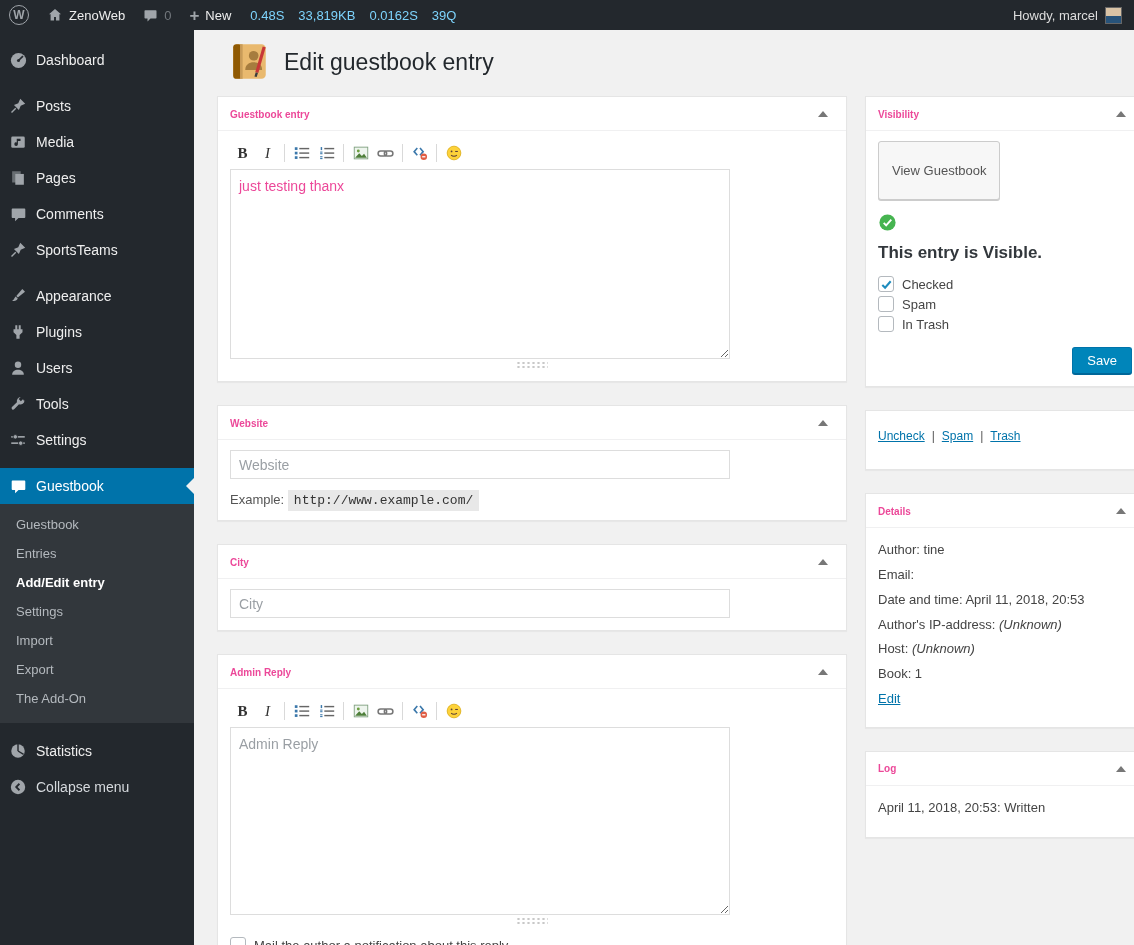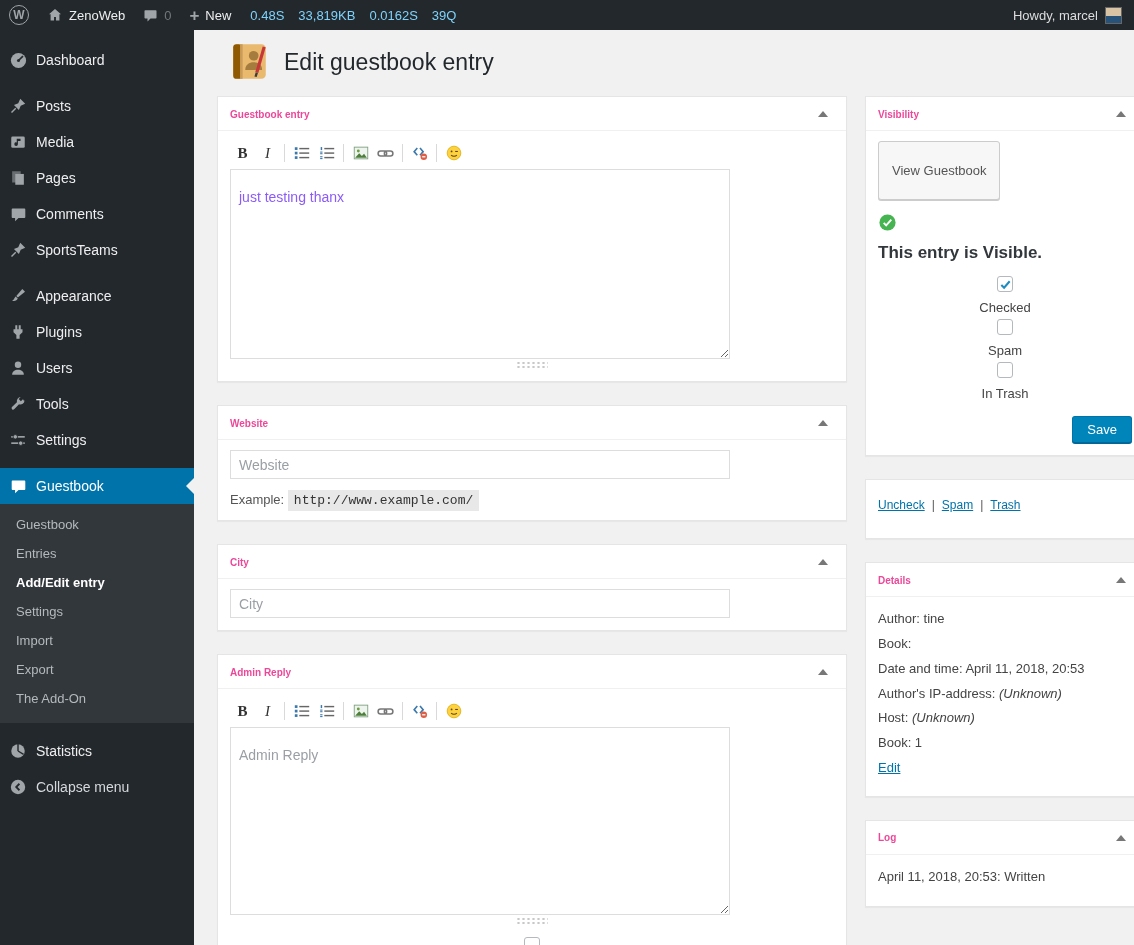--- a/index.html
+++ b/index.html
@@ -48,30 +48,30 @@
   .toggle-btn { width:22px; height:16px; display:flex; align-items:center; justify-content:center; cursor:pointer; }
   .tri-up { width:0; height:0; border-left:5px solid transparent; border-right:5px solid transparent; border-bottom:6px solid #777; }
   .inside { padding:10px 12px 12px; }
 
   
   .ed-toolbar { display:flex; align-items:center; margin:1px 0 5px; }
   .tb-btn { width:25px; height:22px; display:flex; align-items:center; justify-content:center; cursor:pointer; border-radius:2px; }
   .tb-sep { width:1px; height:18px; background:#d9d9d9; margin:0 4px; }
   .tb-bold { font-family:"Liberation Serif", serif; font-weight:700; font-size:15px; color:#333; }
   .tb-italic { font-family:"Liberation Serif", serif; font-style:italic; font-size:15px; color:#333; }
-  textarea { width:500px; height:190px; border:1px solid #ddd; padding:19px 8px; font-family:"Liberation Sans", sans-serif; font-size:14px; color:#8b5cf6; resize:vertical; display:block; }
+  textarea { width:500px; height:190px; border:1px solid #ddd; padding:8px 8px; font-family:"Liberation Sans", sans-serif; font-size:14px; color:#ec4899; resize:vertical; display:block; }
   textarea::placeholder, input::placeholder { color:#9a9fa4; opacity:1; }
   .drag-handle { width:32px; height:8px; margin:2px auto 0;
     background:radial-gradient(circle, #c8c8c8 1px, transparent 1.3px); background-size:5px 4px; cursor:row-resize; }
 
   .text-input { width:500px; height:29px; border:1px solid #ddd; padding:0 8px; font-size:14px; color:#32373c; font-family:"Liberation Sans", sans-serif; }
   .example-row { margin-top:13px; color:#555; }
   .example-row code { font-family:"Liberation Mono", monospace; background:#e8e8e8; padding:3px 6px; font-size:13px; color:#333; }
 
-  .cb-row { display:flex; align-items:center; gap:8px; margin-top:4px; color:#444; cursor:pointer;flex-direction:column; }
+  .cb-row { display:flex; align-items:center; gap:8px; margin-top:4px; color:#444; cursor:pointer; }
   .checkbox { width:16px; height:16px; background:#fff; border:1px solid #b4b9be; border-radius:3px; flex-shrink:0; display:flex; align-items:center; justify-content:center; cursor:pointer; }
   .mail-row { margin-top:12px; }
 
   
   .btn-secondary { display:inline-block; background:#f7f7f7; border:1px solid #ccc; box-shadow:0 1px 0 #ccc; border-radius:3px; padding:21px 13px; font-size:13px; color:#555; cursor:pointer; }
   .vis-check { margin:13px 0 4px; }
   .vis-status { font-size:17px; font-weight:700; color:#32373c; margin:8px 0 13px; }
   .save-row { display:flex; justify-content:flex-end; margin-top:15px; }
   .btn-primary { background:#0085ba; border:1px solid #0073aa; border-bottom-color:#006799; box-shadow:0 1px 0 #006799; border-radius:3px; color:#fff; padding:5px 14px; font-size:13px; cursor:pointer; }
   .action-links { padding:8px 0 14px; font-size:12px; }
@@ -539,21 +539,21 @@
 
         <div class="postbox">
           <div class="postbox-header">
             <h2>Details</h2>
             <span class="toggle-btn">
                 <span class="tri-up"></span>
               </span>
           </div>
           <div class="inside" style="padding-top:13px">
             <p class="details-row">Author: tine</p>
-            <p class="details-row">Book:</p>
+            <p class="details-row">Email:</p>
             <p class="details-row">Date and time: April 11, 2018, 20:53</p>
             <p class="details-row"><span>Author's IP-address: </span><em>(Unknown)</em></p>
             <p class="details-row"><span>Host: </span><em>(Unknown)</em></p>
             <p class="details-row">Book: 1</p>
             <p class="details-row"><a class="edit-link">Edit</a></p>
           </div>
         </div>
 
         <div class="postbox">
           <div class="postbox-header">

